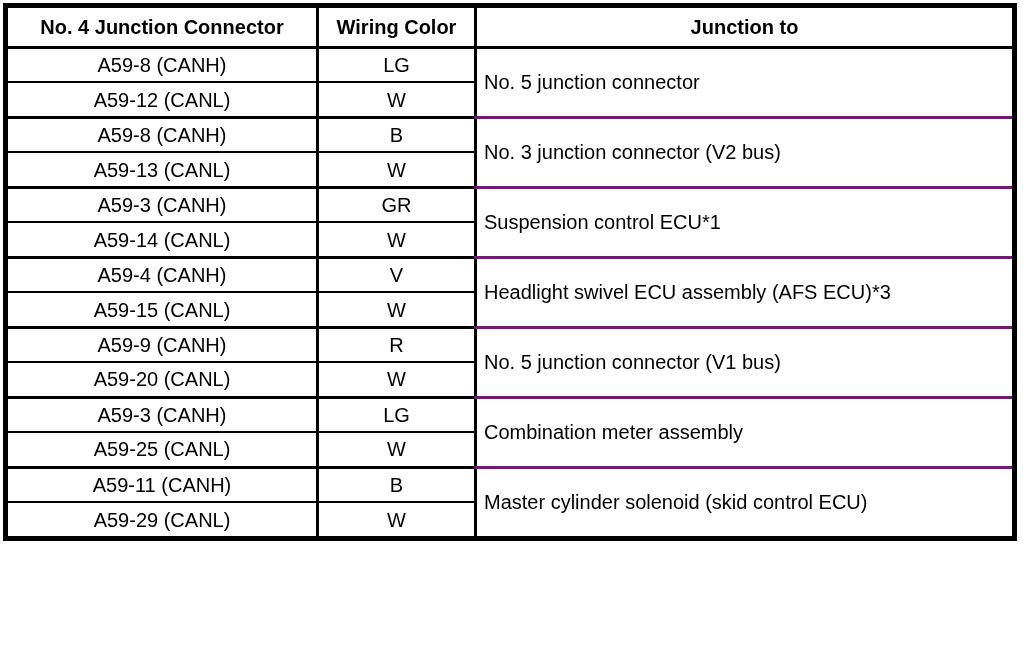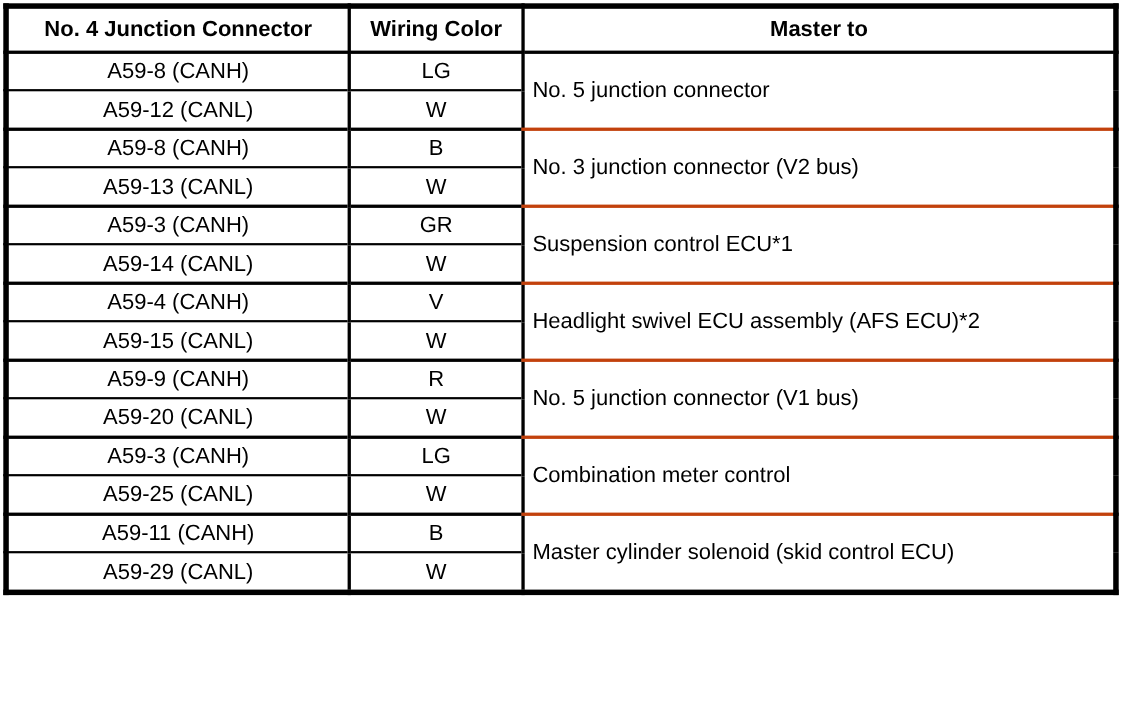--- a/index.html
+++ b/index.html
@@ -56,38 +56,38 @@
   tbody tr.group-start td {
     border-top: 3px solid #000000;
   }
   td.pin, td.color {
     text-align: center;
   }
   td.connect {
     text-align: left;
     padding-left: 7px;
     border-top: 3px solid #000000;
-    border-bottom: 3px solid #c2410c;
+    border-bottom: 3px solid #701a75;
   }
 </style>
 </head>
 <body>
 
 <div class="table-wrap">
   <table class="wiring-table">
     <colgroup>
       <col class="c-pin">
       <col class="c-color">
       <col class="c-conn">
     </colgroup>
     <thead>
       <tr>
         <th>No. 4 Junction Connector</th>
         <th>Wiring Color</th>
-        <th>Master to</th>
+        <th>Junction to</th>
       </tr>
     </thead>
     <tbody>
         <tr class="group-start">
           <td class="pin">A59-8 (CANH)</td>
           <td class="color">LG</td>
           <td class="connect" rowspan="2">No. 5 junction connector</td>
         </tr>
         <tr>
           <td class="pin">A59-12 (CANL)</td>
@@ -107,39 +107,39 @@
           <td class="color">GR</td>
           <td class="connect" rowspan="2">Suspension control ECU*1</td>
         </tr>
         <tr>
           <td class="pin">A59-14 (CANL)</td>
           <td class="color">W</td>
         </tr>
         <tr class="group-start">
           <td class="pin">A59-4 (CANH)</td>
           <td class="color">V</td>
-          <td class="connect" rowspan="2">Headlight swivel ECU assembly (AFS ECU)*2</td>
+          <td class="connect" rowspan="2">Headlight swivel ECU assembly (AFS ECU)*3</td>
         </tr>
         <tr>
           <td class="pin">A59-15 (CANL)</td>
           <td class="color">W</td>
         </tr>
         <tr class="group-start">
           <td class="pin">A59-9 (CANH)</td>
           <td class="color">R</td>
           <td class="connect" rowspan="2">No. 5 junction connector (V1 bus)</td>
         </tr>
         <tr>
           <td class="pin">A59-20 (CANL)</td>
           <td class="color">W</td>
         </tr>
         <tr class="group-start">
           <td class="pin">A59-3 (CANH)</td>
           <td class="color">LG</td>
-          <td class="connect" rowspan="2">Combination meter control</td>
+          <td class="connect" rowspan="2">Combination meter assembly</td>
         </tr>
         <tr>
           <td class="pin">A59-25 (CANL)</td>
           <td class="color">W</td>
         </tr>
         <tr class="group-start">
           <td class="pin">A59-11 (CANH)</td>
           <td class="color">B</td>
           <td class="connect" rowspan="2">Master cylinder solenoid (skid control ECU)</td>
         </tr>

